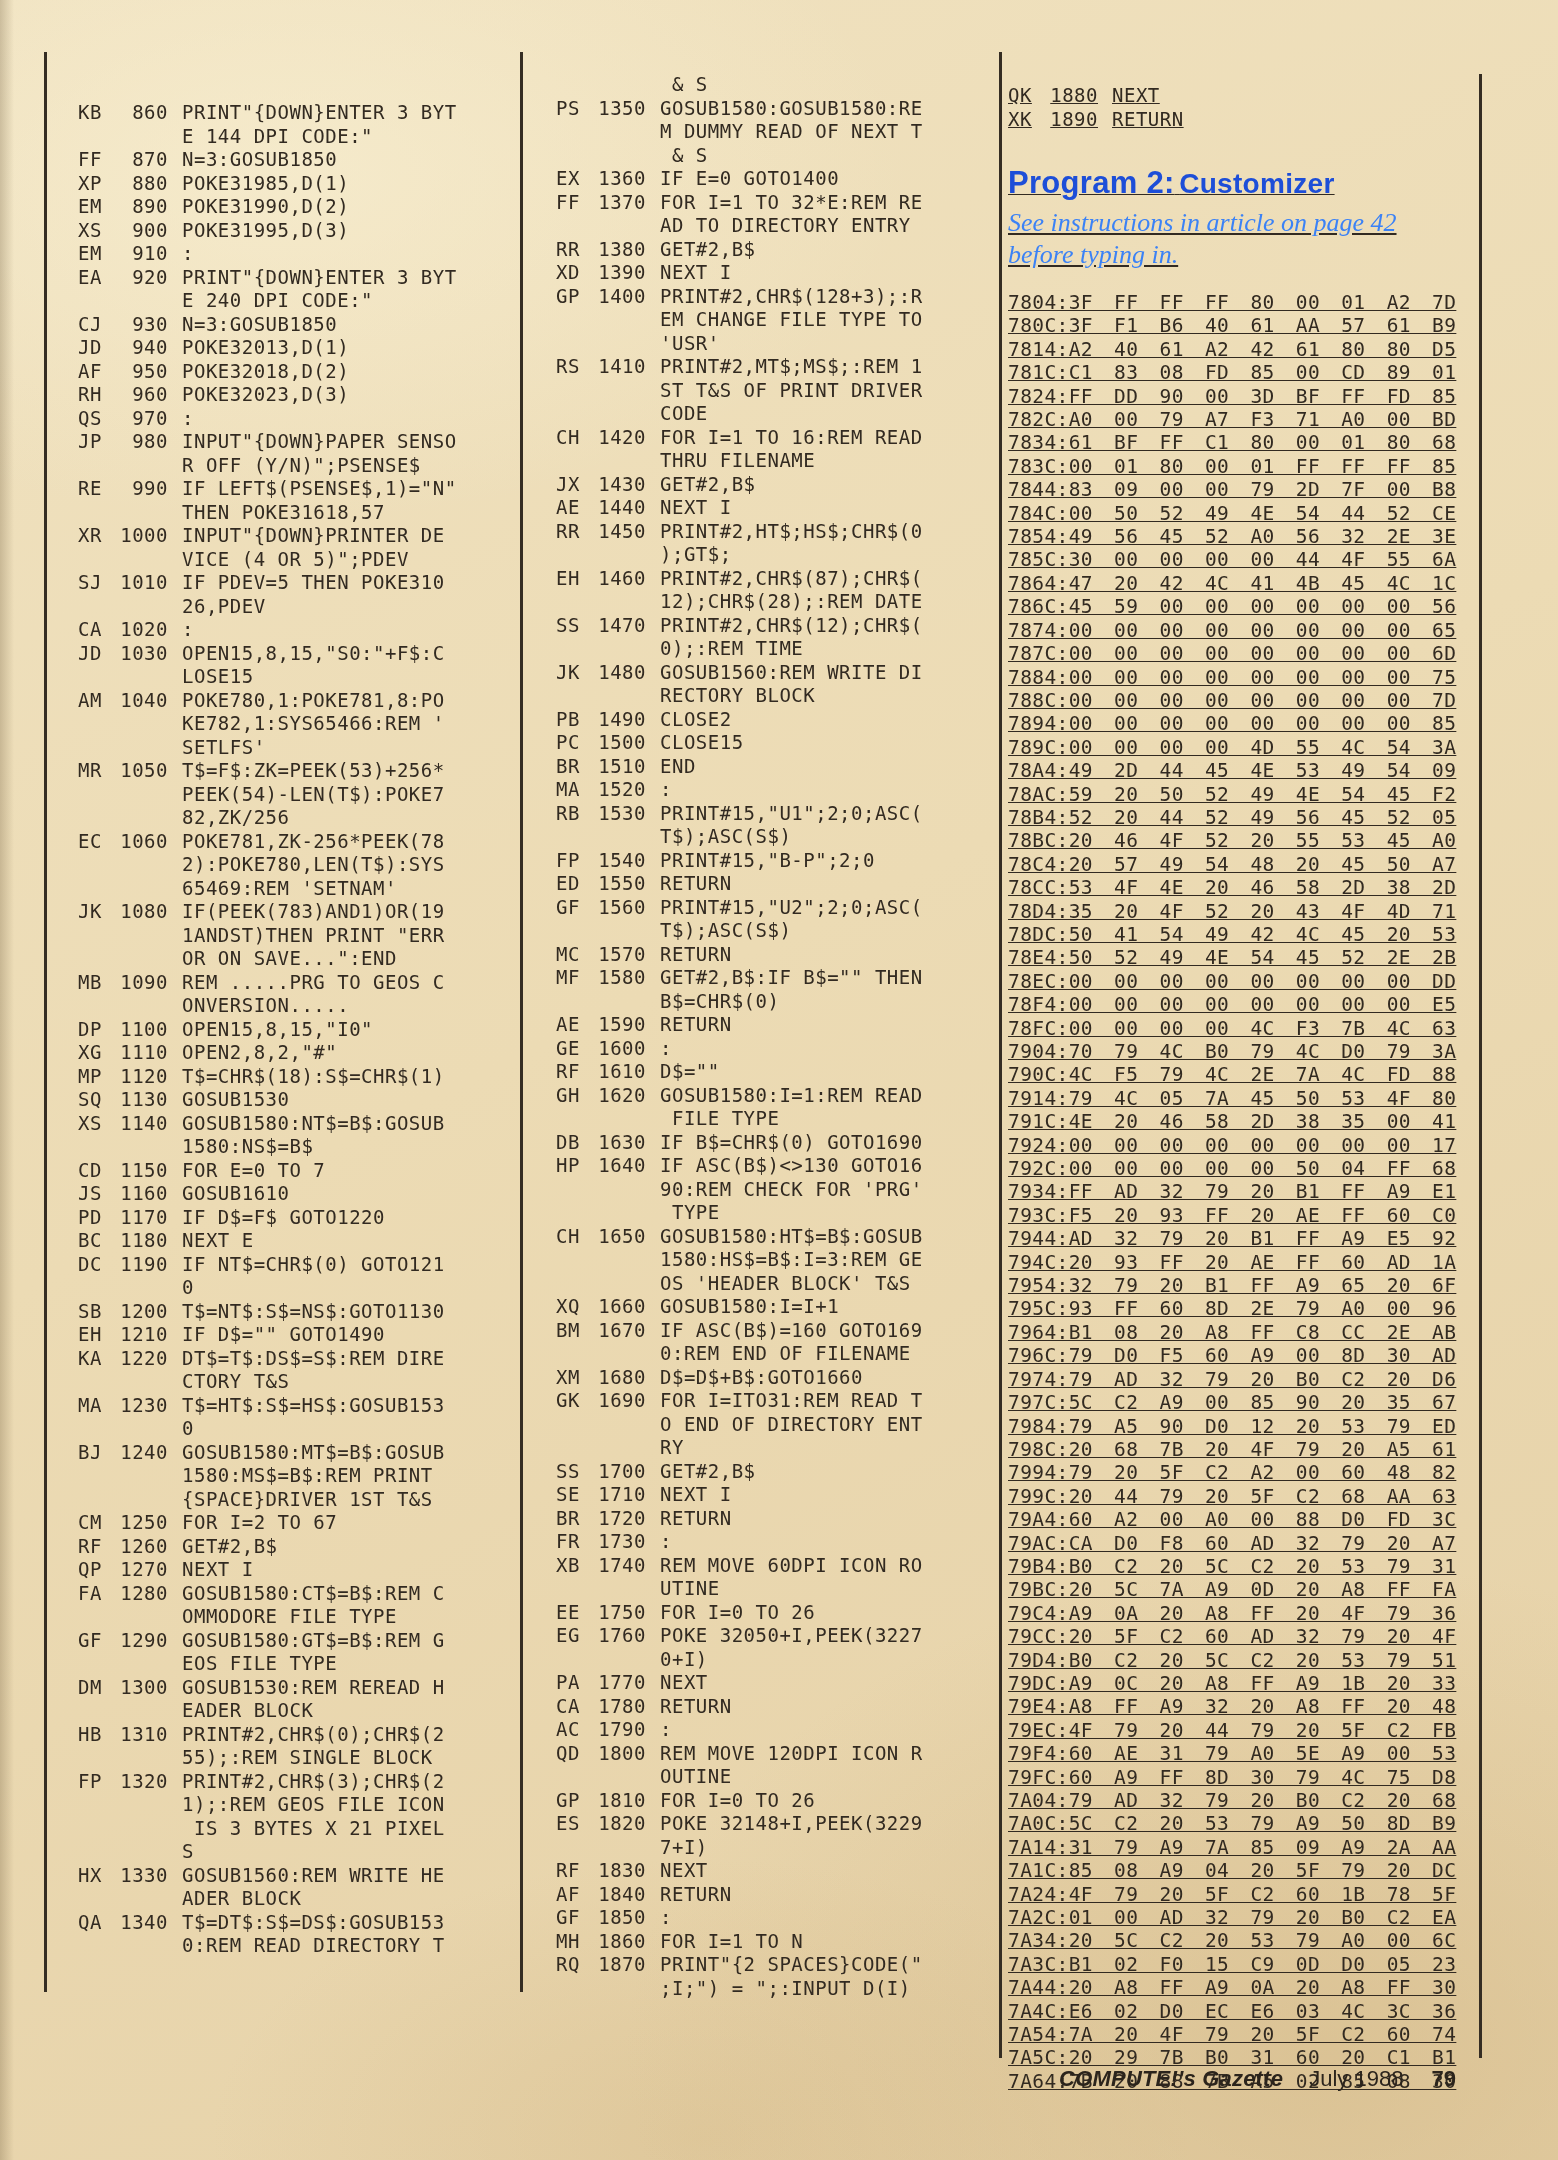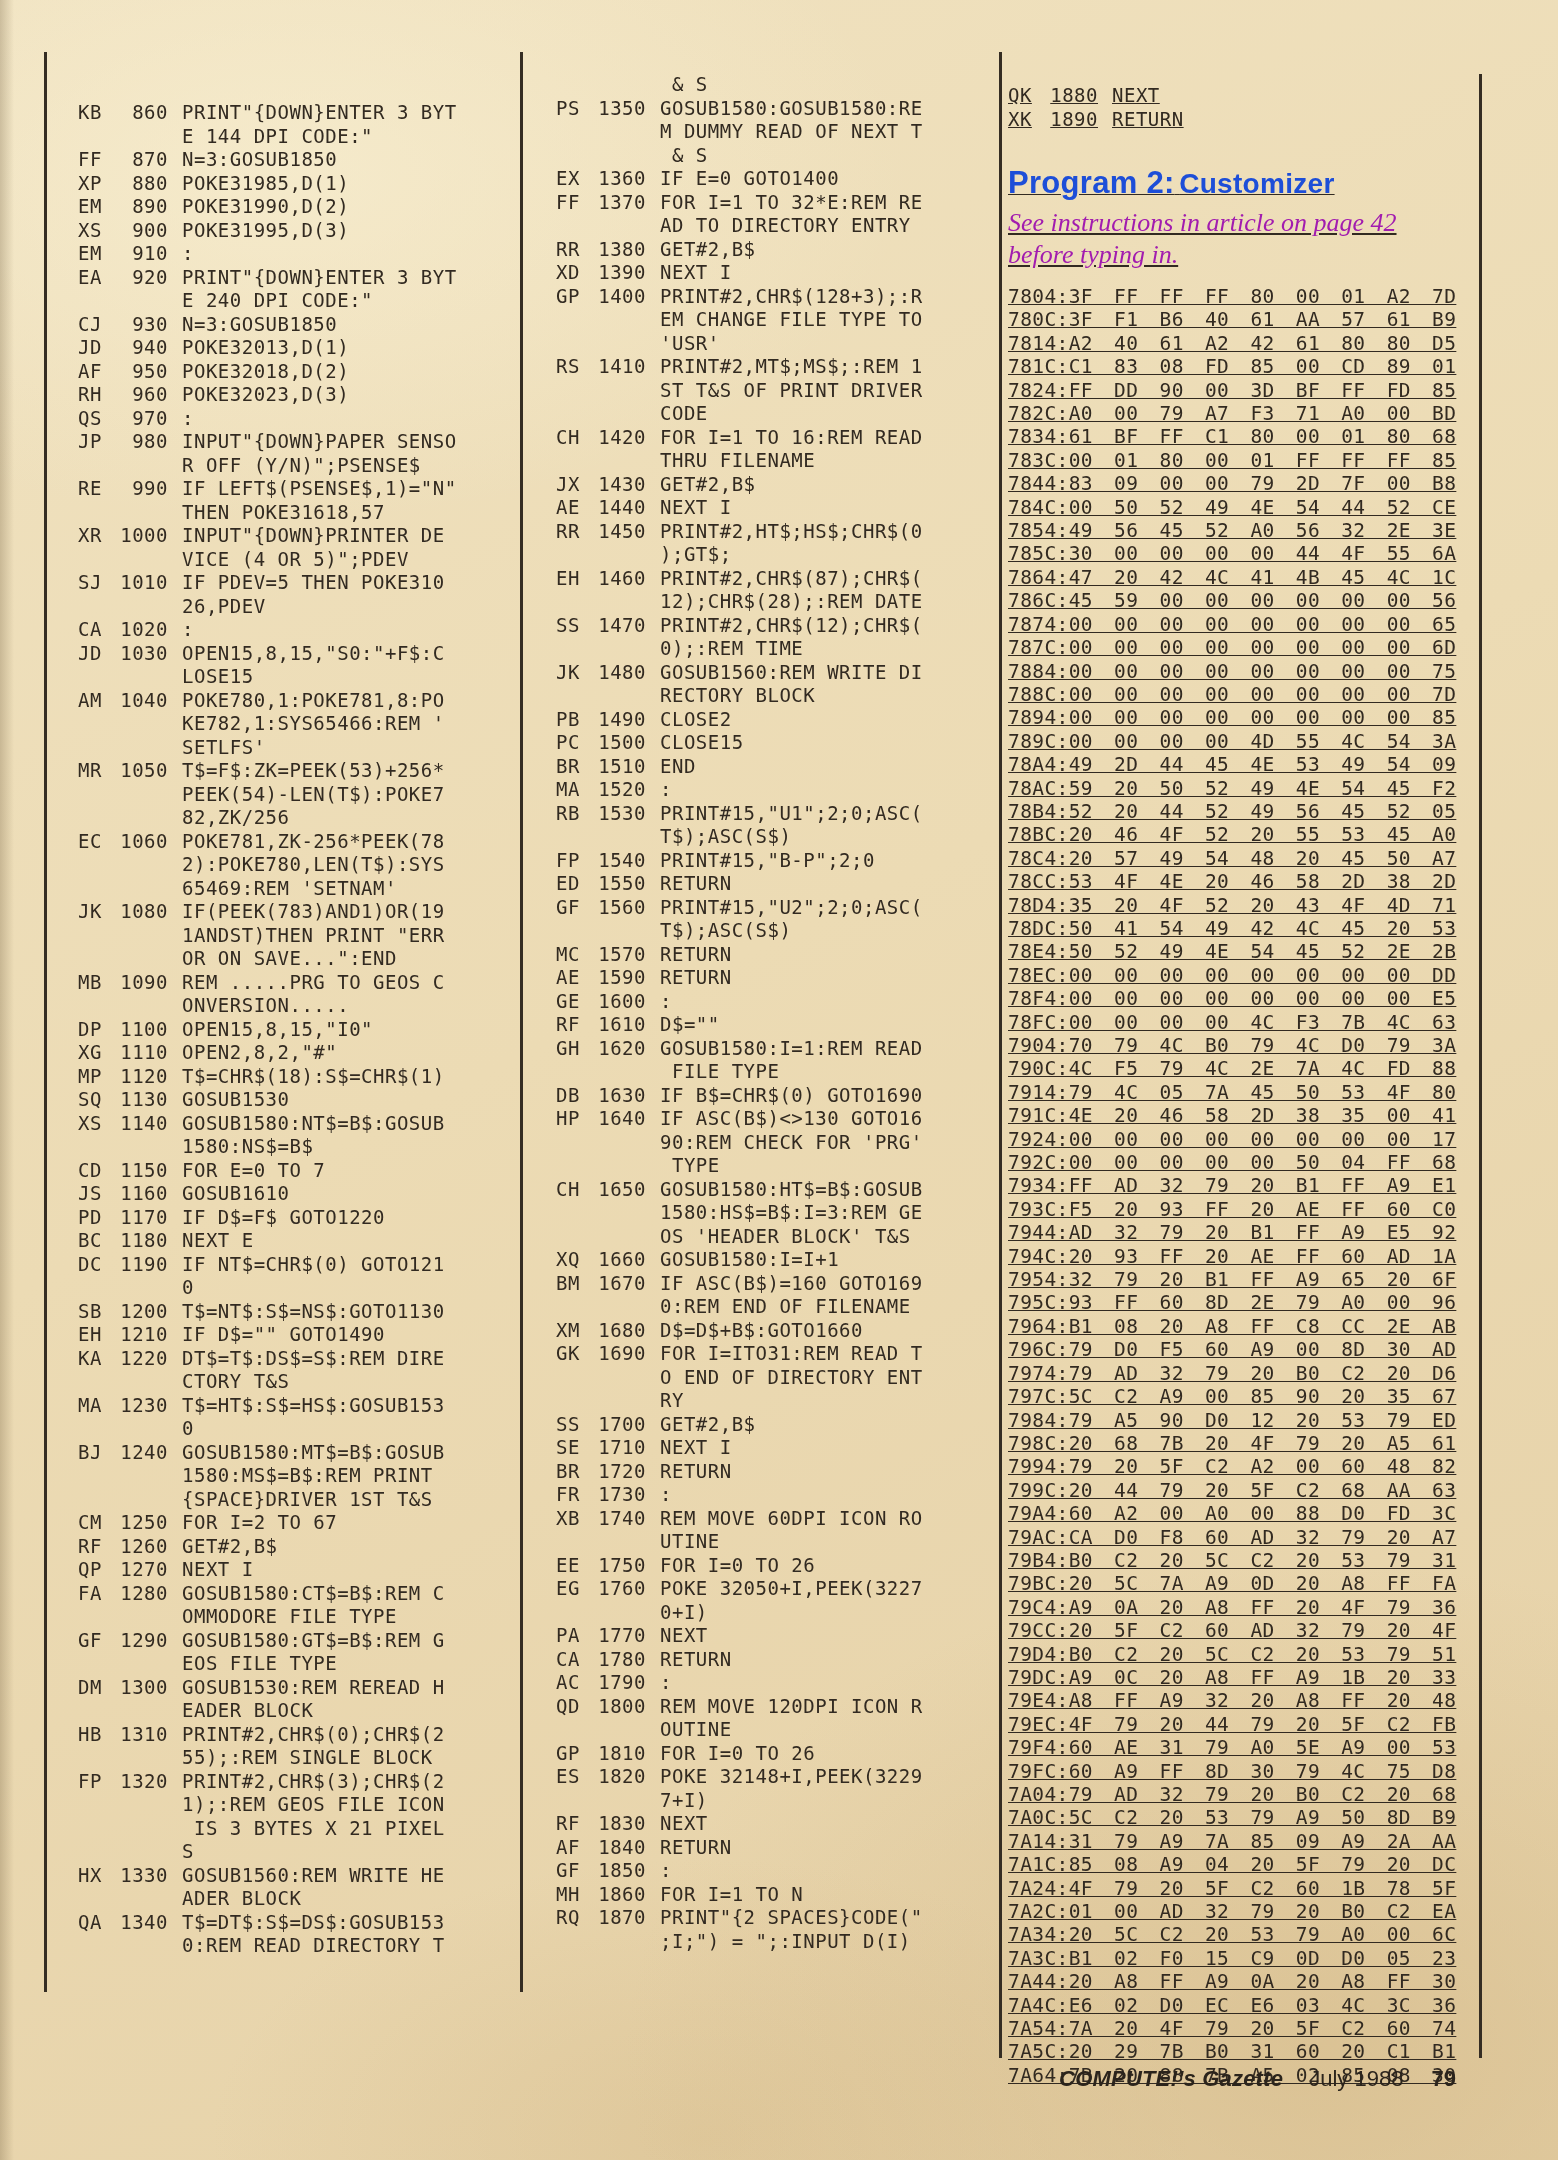--- a/index.html
+++ b/index.html
@@ -26,22 +26,22 @@
   #col2{left:556px;top:73px;}
   .col3-block{position:absolute;left:1008px;top:84px;width:462px;text-decoration:underline;}
   .bline{display:flex;align-items:flex-start;}
   .bid{flex:0 0 34px;}
   .bnum{flex:0 0 56px;text-align:right;margin-right:14px;}
   .bcode{flex:1;white-space:pre-wrap;}
 
   .p2-heading{margin:34px 0 6px 0;font-family:"Liberation Sans",sans-serif;color:#1d4ed8;}
   .p2-heading .hp{font-size:31px;font-weight:bold;letter-spacing:.3px;}
   .p2-heading .hn{font-size:28px;font-weight:bold;letter-spacing:.3px;}
-  .p2-instructions{margin:4px 0 14px 0;font-family:"Liberation Serif",serif;
-    font-style:italic;font-size:26px;line-height:32px;color:#a21caf;width:450px;}
+  .p2-instructions{margin:4px 0 20px 0;font-family:"Liberation Serif",serif;
+    font-style:italic;font-size:26px;line-height:32px;color:#3b82f6;width:450px;}
   .hex-listing{font-size:19.5px;line-height:23.4px;}
   .hexline{white-space:pre;word-spacing:9px;letter-spacing:.4px;}
 
   .footer{position:absolute;left:1000px;top:2066px;width:456px;text-align:right;
     font-family:"Liberation Sans",sans-serif;font-size:22px;color:#2b241c;}
   .footer .mag{font-style:italic;font-weight:bold;letter-spacing:.2px;}
   .footer .issue{margin-left:20px;}
   .footer .pnum{margin-left:22px;font-weight:bold;}
 </style>
 </head>
@@ -454,20 +454,26 @@
     <div class="bline">
       <span class="bid">GF</span>
       <span class="bnum">1560</span>
       <span class="bcode">PRINT#15,"U2";2;0;ASC(
 T$);ASC(S$)</span>
     </div>
     <div class="bline">
       <span class="bid">MC</span>
       <span class="bnum">1570</span>
       <span class="bcode">RETURN</span>
+    </div>
+    <div class="bline">
+      <span class="bid">MF</span>
+      <span class="bnum">1580</span>
+      <span class="bcode">GET#2,B$:IF B$="" THEN
+B$=CHR$(0)</span>
     </div>
     <div class="bline">
       <span class="bid">AE</span>
       <span class="bnum">1590</span>
       <span class="bcode">RETURN</span>
     </div>
     <div class="bline">
       <span class="bid">GE</span>
       <span class="bnum">1600</span>
       <span class="bcode">:</span>

